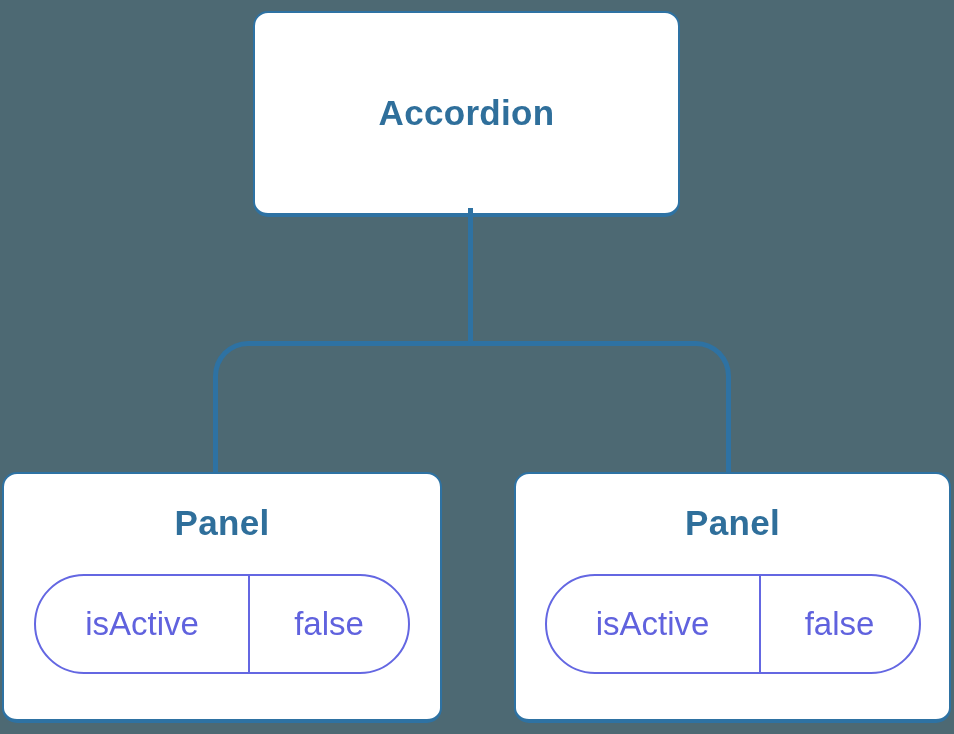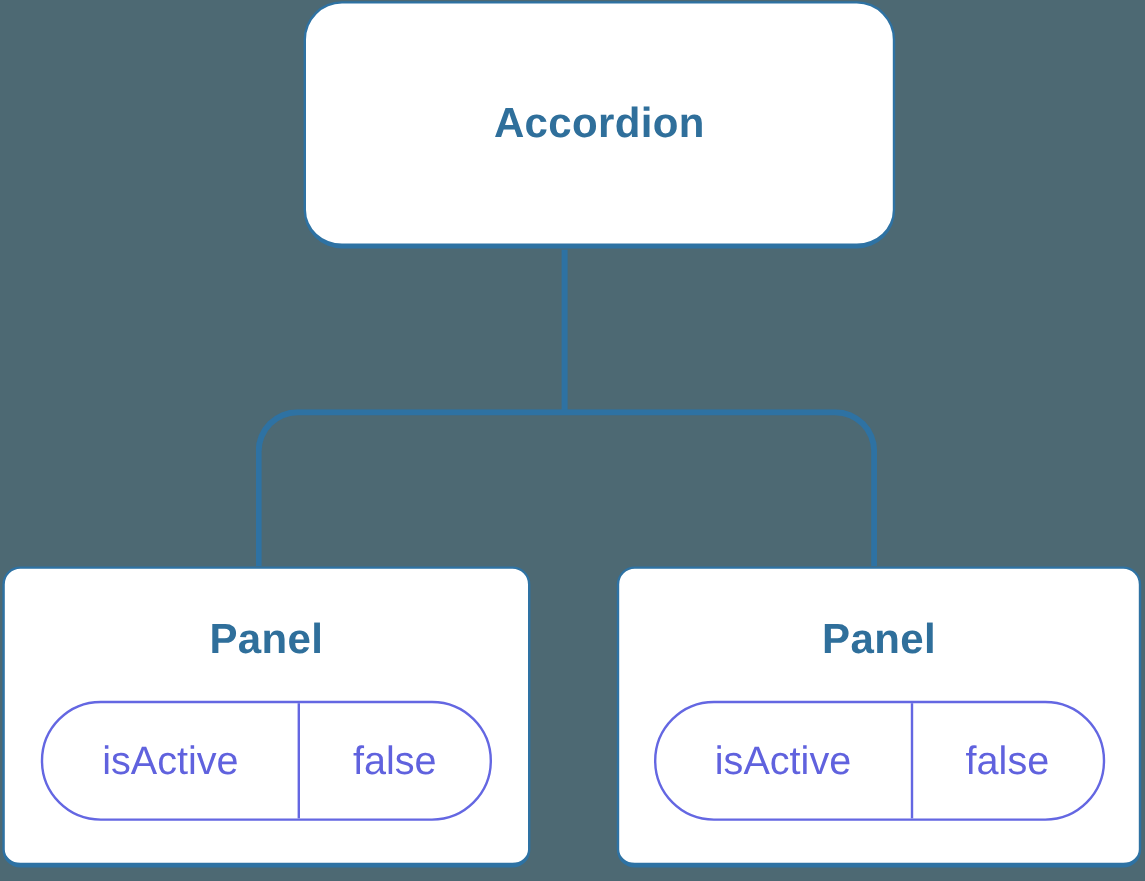--- a/index.html
+++ b/index.html
@@ -30,30 +30,29 @@
   }
   .node-title {
     font-size: 35px;
     font-weight: 600;
     letter-spacing: 0.3px;
     color: #2F6F9B;
     line-height: 1.2;
   }
   .accordion {
     left: 253px;
-    top: 1px;
-    width: 493px;
+    top: 11px;
+    width: 427px;
     height: 206px;
     justify-content: center;
-    border-radius: 32px;
   }
   .panel {
     top: 472px;
     height: 251px;
-    padding-top: 38px;
+    padding-top: 28px;
     justify-content: flex-start;
   }
   .panel-left  { left: 2px;   width: 440px; }
   .panel-right { left: 514px; width: 437px; }
 
   
   .stem {
     position: absolute;
     left: 468px;
     top: 208px;

